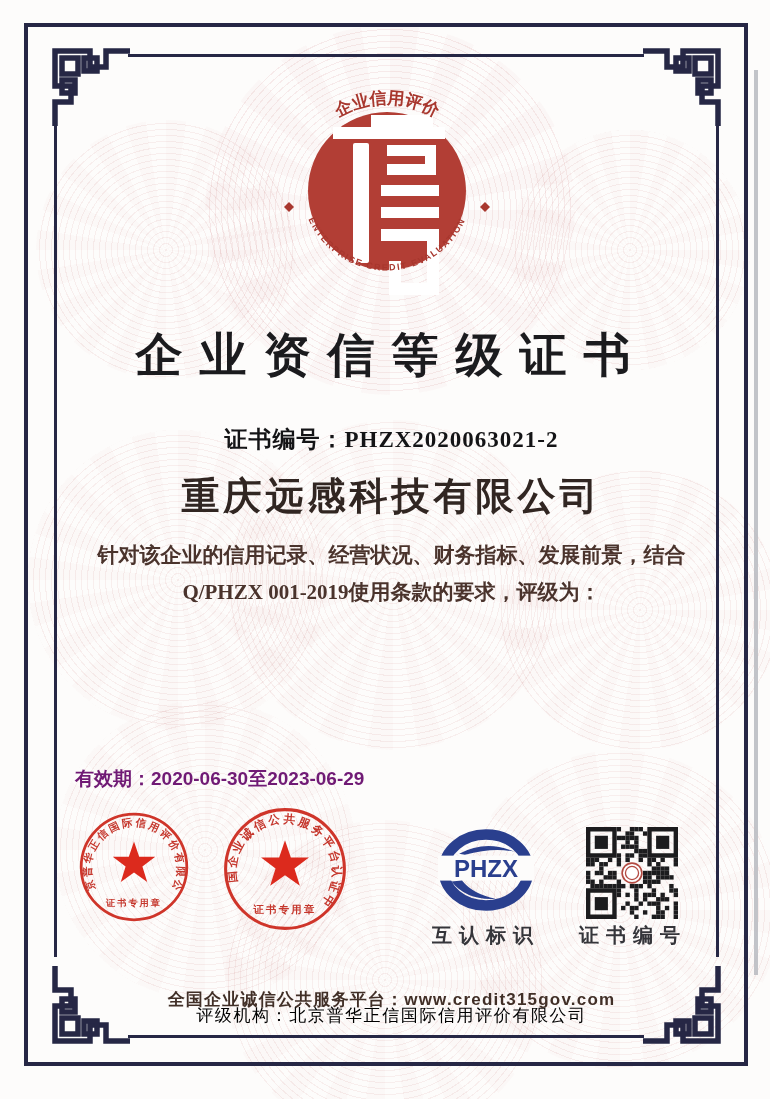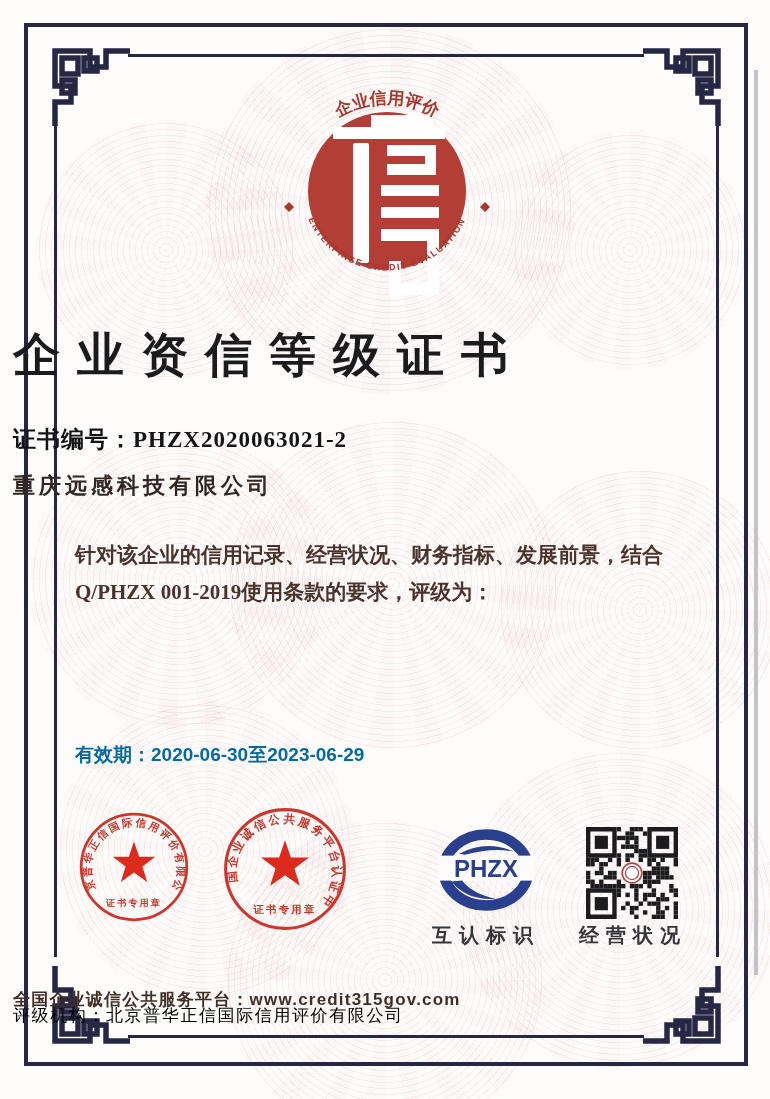--- a/index.html
+++ b/index.html
@@ -25,30 +25,30 @@
   .il-left{top:124px;bottom:142px;left:54px;width:3px;}
   .il-right{top:124px;bottom:142px;right:51px;width:3px;}
   .ornament{position:absolute;width:84px;height:84px;}
   .orn-tl{left:46px;top:42px;}
   .orn-tr{right:43px;top:42px;transform:scaleX(-1);}
   .orn-bl{left:46px;bottom:49px;transform:scaleY(-1);}
   .orn-br{right:43px;bottom:49px;transform:scale(-1,-1);}
   
   .emblem{position:absolute;left:277px;top:85px;width:220px;height:220px;}
   
-  .t-center{position:absolute;left:0;right:0;text-align:left;margin-left:13px;}
+  .t-center{position:absolute;left:0;right:0;text-align:center;margin-left:13px;}
   .title-zh{top:324px;font-size:47px;font-weight:bold;letter-spacing:17px;color:#1b1b1e;font-family:"Liberation Sans",sans-serif;}
   .title-en{top:380px;font-size:19px;font-weight:bold;letter-spacing:2.6px;color:#25252a;}
   .cert-no{top:424px;font-size:23px;font-weight:bold;letter-spacing:1px;color:#141416;font-family:"Liberation Serif",serif;}
-  .company{top:471px;font-size:22px;font-weight:bold;letter-spacing:4px;color:#31262270;color:#312622;font-family:"Liberation Serif",serif;}
+  .company{top:471px;font-size:38px;font-weight:bold;letter-spacing:4px;color:#31262270;color:#312622;font-family:"Liberation Serif",serif;}
   .statement{top:537px;left:62px;right:62px;font-size:21px;line-height:37px;font-weight:bold;color:#4a332c;font-family:Liberation Serif, serif;}
   .rating{top:642px;color:#9c392f;}
   .rating .grade{font-family:"Liberation Serif",serif;font-weight:bold;font-size:102px;letter-spacing:14px;}
   .rating .suffix{font-weight:bold;font-size:92px;letter-spacing:0;margin-left:2px;}
-  .validity{position:absolute;left:75px;top:742px;font-size:19px;font-weight:600;color:#0369a1;}
+  .validity{position:absolute;left:75px;top:766px;font-size:19px;font-weight:600;color:#701a75;}
   
   .seal{position:absolute;}
   .seal-1{left:78px;top:811px;width:112px;height:112px;}
   .seal-2{left:222px;top:806px;width:126px;height:126px;}
   .phzx{position:absolute;left:438px;top:826px;width:96px;height:90px;}
   .qr{position:absolute;left:586px;top:827px;width:92px;height:92px;}
   .caption{position:absolute;font-size:20px;font-weight:bold;letter-spacing:7px;color:#35353a;text-align:center;}
   .cap-phzx{left:420px;top:922px;width:132px;}
   .cap-qr{left:572px;top:922px;width:122px;}
   .footer-1{top:1004px;font-size:17px;font-weight:normal;letter-spacing:1.6px;color:#000000;}
@@ -325,18 +325,18 @@
           <rect x="64" y="8" width="12" height="12"></rect>
           <path fill-rule="evenodd" d="M0,56 h28 v28 h-28 z M4,60 v20 h20 v-20 z"></path>
           <rect x="8" y="64" width="12" height="12"></rect>
         </g>
         <circle cx="42" cy="42" r="9" fill="#fff" stroke="#b34a42" stroke-width="1.5"></circle>
         <circle cx="42" cy="42" r="6" fill="none" stroke="#b34a42" stroke-width="1.2"></circle>
       </svg>
   </div>
 
   <div class="caption cap-phzx">互认标识</div>
-  <div class="caption cap-qr">经营状况</div>
+  <div class="caption cap-qr">证书编号</div>
 
   <div class="t-center footer-1">评级机构：北京普华正信国际信用评价有限公司</div>
   <div class="t-center footer-2">全国企业诚信公共服务平台：www.credit315gov.com</div>
 
 </div>
 
 </body></html>

